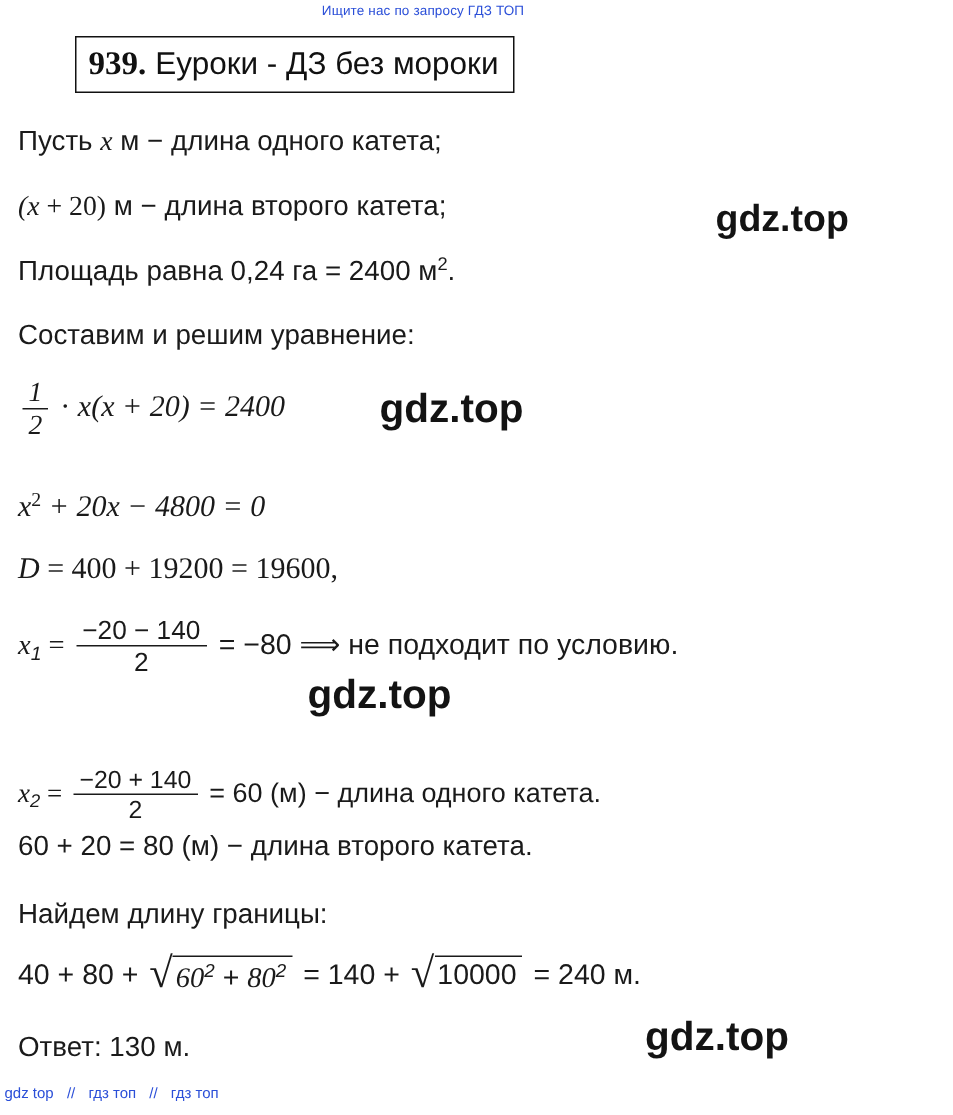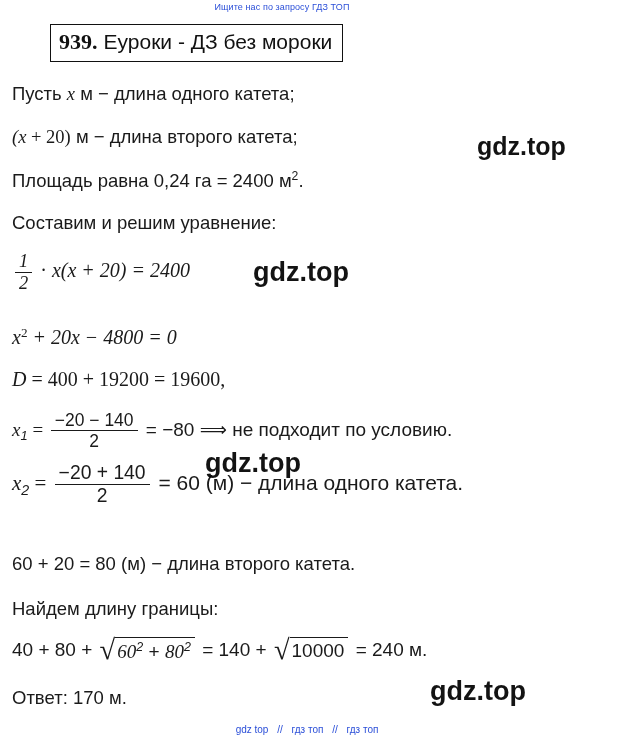--- a/index.html
+++ b/index.html
@@ -131,21 +131,21 @@
   }
   .wm-1 { top: 132px; left: 477px; font-size: 25px; }
   .wm-2 { top: 257px; left: 253px; font-size: 27px; }
   .wm-3 { top: 448px; left: 205px; font-size: 27px; }
   .wm-4 { top: 676px; left: 430px; font-size: 27px; }
   .footer {
     position: absolute;
     bottom: 8px;
     left: 0;
     width: 614px;
-    text-align: center;
+    text-align: left;
     font-family: "Liberation Sans", sans-serif;
     font-size: 10px;
     color: #2b4fd8;
   }
   .footer span { margin: 0 3px; }
   .footer .sep { color: #2b4fd8; }
 </style>
 </head>
 <body>
 
@@ -191,21 +191,21 @@
 
   <div class="body-text" style="top:411px; font-size:19px;">
     <span class="math">x</span><span class="sub">1</span><span class="math up"> = </span>
     <span class="frac">
       <span class="num">−20 − 140</span>
       <span class="den">2</span>
     </span>
     <span> = −80 ⟹ не подходит по условию.</span>
   </div>
 
-  <div class="body-text" style="top:463px; font-size:21px;">
+  <div class="body-text" style="top:511px; font-size:18px;">
     <span class="math">x</span><span class="sub">2</span><span class="math up"> = </span>
     <span class="frac">
       <span class="num">−20 + 140</span>
       <span class="den">2</span>
     </span>
     <span> = 60 (м) − длина одного катета.</span>
   </div>
 
   <div class="body-text" style="top:553px;">60 + 20 = 80 (м) − длина второго катета.</div>
 
@@ -218,21 +218,21 @@
       <span class="radicand"><span class="math">60</span><span class="supi">2</span><span> + </span><span class="math">80</span><span class="supi">2</span></span>
     </span>
     <span> = 140 + </span>
     <span class="sqrt">
       <span class="radical">√</span>
       <span class="radicand">10000</span>
     </span>
     <span> = 240 м.</span>
   </div>
 
-  <div class="body-text" style="top:687px;">Ответ: 170 м.</div>
+  <div class="body-text" style="top:687px;">Ответ: 130 м.</div>
 
   <div class="wm wm-1">gdz.top</div>
   <div class="wm wm-2">gdz.top</div>
   <div class="wm wm-3">gdz.top</div>
   <div class="wm wm-4">gdz.top</div>
 
   <div class="footer">
     <span>gdz top</span>
     <span class="sep">//</span>
     <span>гдз топ</span>

